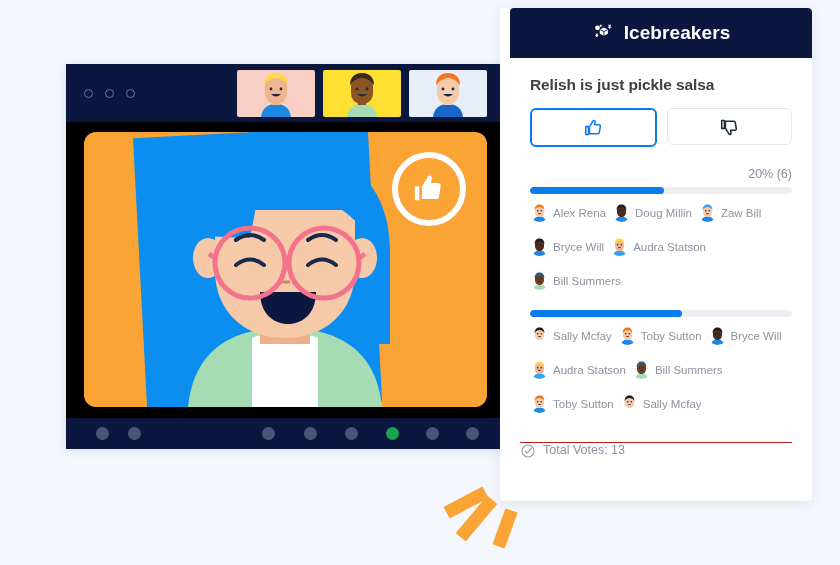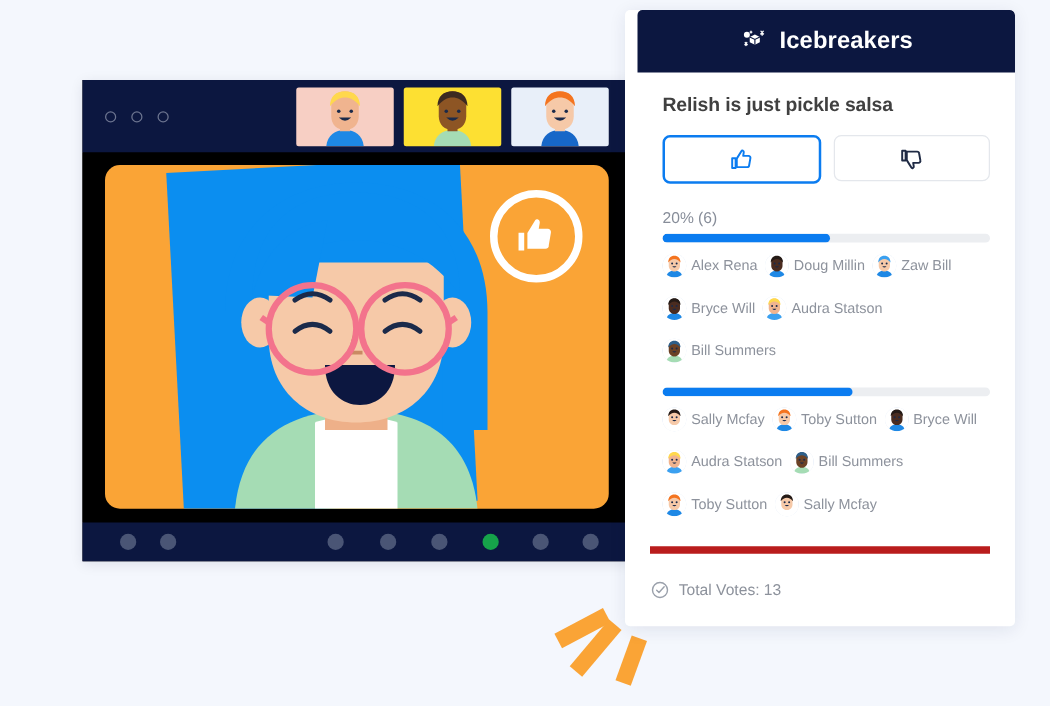--- a/index.html
+++ b/index.html
@@ -70,34 +70,34 @@
     font-size:15.5px;font-weight:bold;color:#404040;margin:0 0 14px 0;letter-spacing:-.1px;
   }
   #vote-buttons{display:flex;gap:10px;margin-bottom:20px;}
   .vote-btn{
     flex:1;height:35px;border-radius:6px;background:#fff;
     display:flex;align-items:center;justify-content:center;cursor:pointer;
   }
   .vote-btn.selected{border:2px solid #0b7cf0;}
   .vote-btn.unselected{border:1.5px solid #e4e7ec;}
 
-  .pct{text-align:left;font-size:12.5px;color:#878d99;margin-bottom:6px;}
+  .pct{text-align:right;font-size:12.5px;color:#878d99;margin-bottom:6px;}
   .bar-track{height:7px;border-radius:4px;background:#eceef1;overflow:hidden;margin-bottom:9px;}
   .bar-fill{height:100%;border-radius:4px;background:#0b7cf0;}
 
   .voters{display:flex;flex-wrap:wrap;align-items:center;gap:15px 6px;margin-bottom:4px;}
   .voter{display:flex;align-items:center;gap:4px;}
   .voter-name{font-size:11.5px;color:#8d929c;white-space:nowrap;}
   .avatar{width:19px;height:19px;border-radius:50%;position:relative;overflow:hidden;flex:none;background:#dbe6f5;}
 
   .section-gap{height:16px;}
 
   #footer{
     position:absolute;left:20px;right:20px;bottom:0;height:58px;
-    border-top:6px solid #b91c1c;display:flex;align-items:center;gap:7px;
+    border-top:1px solid #b91c1c;display:flex;align-items:flex-start;gap:7px;
   }
   #total-votes-text{font-size:12.5px;color:#8d929c;}
 </style>
 </head>
 <body>
 
 <div id="video-window">
 
   <div id="video-titlebar">
     <div id="traffic-lights">

